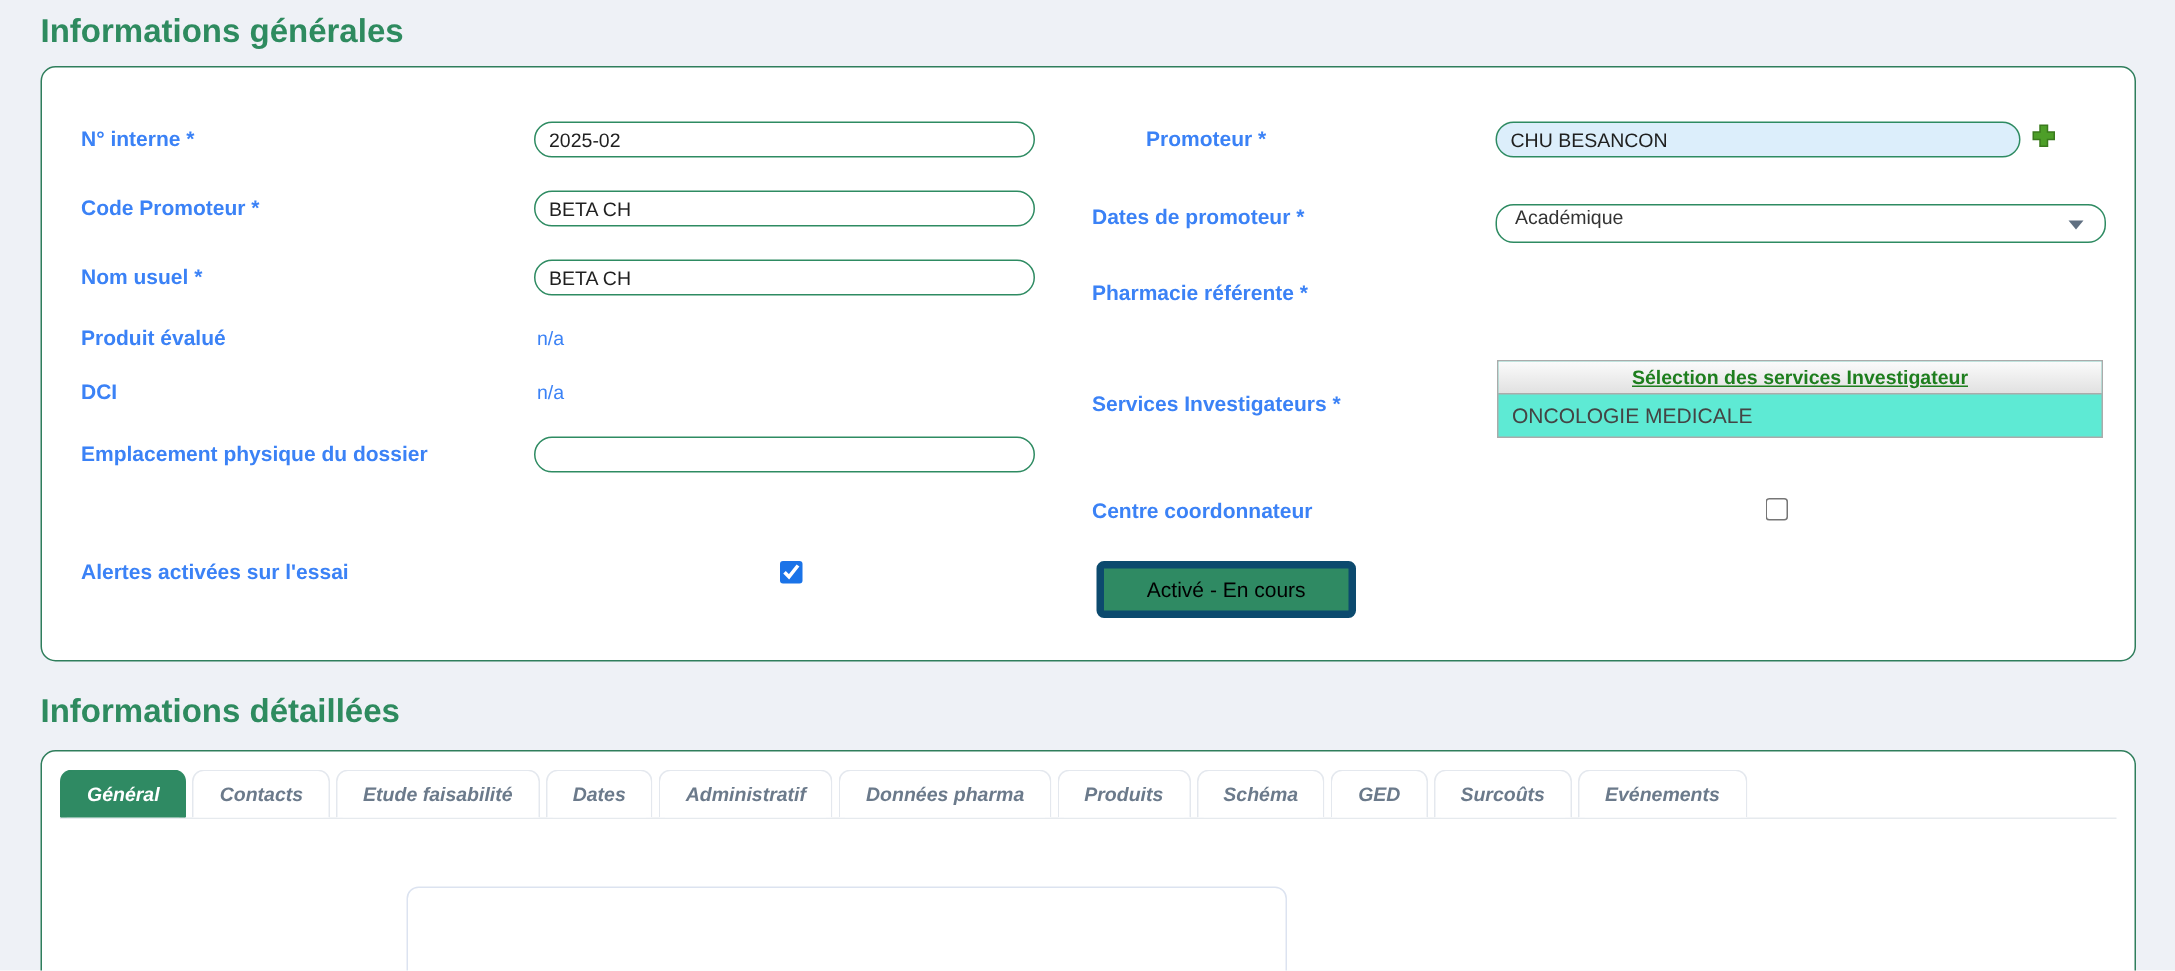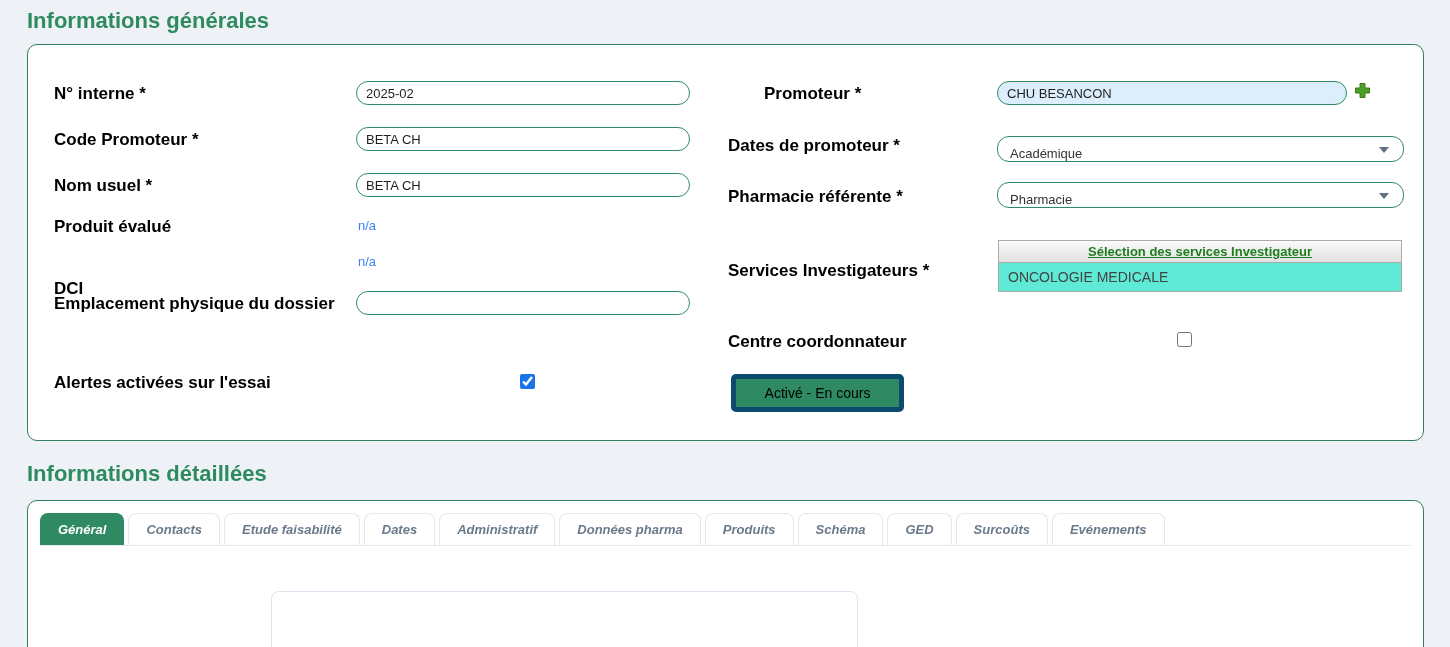--- a/index.html
+++ b/index.html
@@ -19,37 +19,37 @@
   #title2 { top:461px; }
 
   .panel {
     position:absolute; left:27px; width:1397px;
     background:#ffffff; border:1px solid #2f7e5c; border-radius:10px;
   }
   #panel-general { top:44px; height:397px; }
   #panel-details { top:500px; height:220px; }
 
   .field-label {
-    position:absolute; font-size:17px; font-weight:bold; color:#000000;
+    position:absolute; font-size:14px; font-weight:bold; color:#3b82f6;
     white-space:nowrap;
   }
   .static-value {
     position:absolute; font-size:13px; color:#3b82f6; white-space:nowrap;
   }
   .text-input {
     position:absolute; height:24px; border:1px solid #2e8b62; border-radius:12px;
     background:#ffffff; font-family:"Liberation Sans", sans-serif;
     font-size:13px; color:#1f1f1f; padding:0 9px; outline:none;
   }
   .text-input.highlight { background:#dceefb; }
 
   .select-box {
     position:absolute; height:26px; border:1px solid #2e8b62; border-radius:12px;
     background:#ffffff; font-size:13px; color:#333;
-    display:flex; align-items:flex-end; padding:0 12px; cursor:default;
+    display:flex; align-items:flex-start; padding:0 12px; cursor:default;
   }
   .select-box .caret {
     position:absolute; right:14px; top:10px; width:0; height:0;
     border-left:5px solid transparent; border-right:5px solid transparent;
     border-top:6px solid #5f6f81;
   }
 
   .plus-icon { position:absolute; width:17px; height:17px; cursor:pointer; }
 
   .services-table {
@@ -113,21 +113,21 @@
 
     <div class="field-label" style="left:26px; top:85px;">Code Promoteur *</div>
     <input class="text-input" style="left: 328px; top: 82px; width: 334px;" value="BETA CH">
 
     <div class="field-label" style="left:26px; top:131px;">Nom usuel *</div>
     <input class="text-input" style="left: 328px; top: 128px; width: 334px;" value="BETA CH">
 
     <div class="field-label" style="left:26px; top:172px;">Produit évalué</div>
     <div class="static-value" style="left:330px; top:173px;">n/a</div>
 
-    <div class="field-label" style="left:26px; top:208px;margin-top:26px;">DCI</div>
+    <div class="field-label" style="left:26px; top:208px;">DCI</div>
     <div class="static-value" style="left:330px; top:209px;">n/a</div>
 
     <div class="field-label" style="left:26px; top:249px;">Emplacement physique du dossier</div>
     <input class="text-input" style="left: 328px; top: 246px; width: 334px;" value="">
 
     <div class="field-label" style="left:26px; top:328px;">Alertes activées sur l'essai</div>
     <input type="checkbox" style="left: 492px; top: 329px;" checked="">
 
     <div class="field-label" style="left:700px; top:39px;margin-left:36px;">Promoteur *</div>
     <input class="text-input highlight" style="left: 969px; top: 36px; width: 350px;" value="CHU BESANCON">
@@ -135,24 +135,20 @@
       <path d="M6 1.5h5v4.5h4.5v5H11v4.5H6V11H1.5V6H6z" fill="#4d9e28" stroke="#3a7a1d" stroke-width="1"></path>
     </svg>
 
     <div class="field-label" style="left:700px; top:91px;">Dates de promoteur *</div>
     <div class="select-box" style="left:969px; top:91px; width:407px;">
       <span>Académique</span>
       <span class="caret"></span>
     </div>
 
     <div class="field-label" style="left:700px; top:142px;text-align:right;">Pharmacie référente *</div>
-    <div class="select-box" style="left:969px; top:137px; width:407px;">
-      <span>Pharmacie</span>
-      <span class="caret"></span>
-    </div>
 
     <div class="field-label" style="left:700px; top:216px;">Services Investigateurs *</div>
     <div class="services-table" style="left:970px; top:195px;">
       <div class="services-header">
         <a>Sélection des services Investigateur</a>
       </div>
       <div class="services-row">ONCOLOGIE MEDICALE</div>
     </div>
 
     <div class="field-label" style="left:700px; top:287px;">Centre coordonnateur</div>

